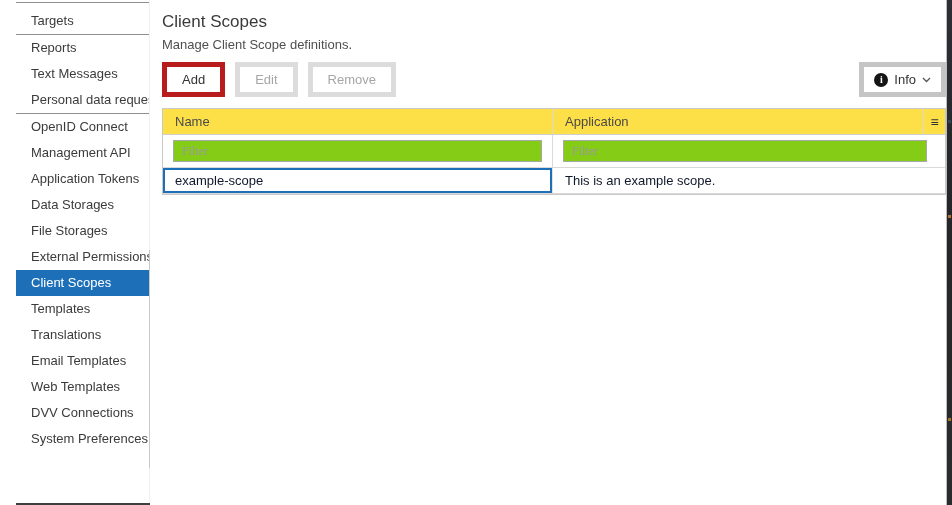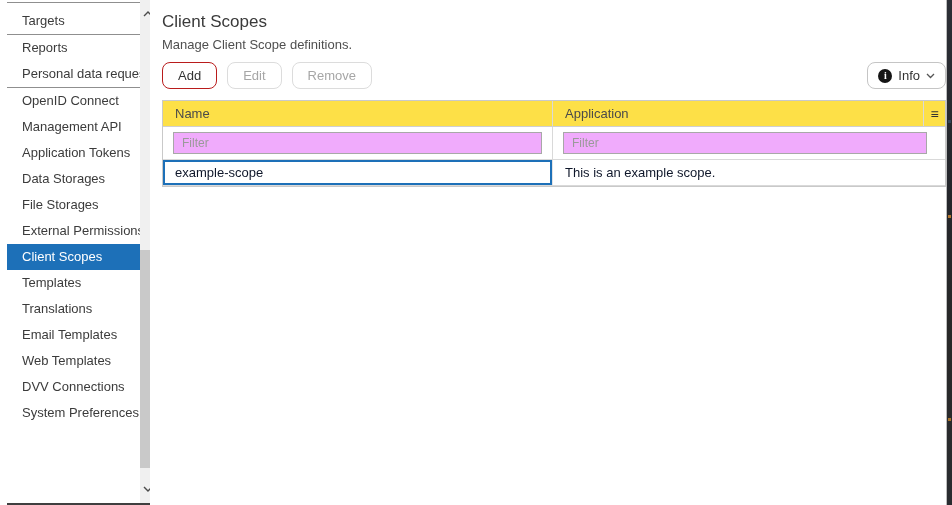--- a/index.html
+++ b/index.html
@@ -7,21 +7,21 @@
   body {
     font-family: "Liberation Sans", "DejaVu Sans", sans-serif;
     background: #ffffff;
     color: #3b3b3b;
     position: relative;
   }
   :root { --accent: #1d70b8; }
 
   
   .sidebar {
-    position: absolute; left: 7px; top: 0; width: 150px; height: 505px;
+    position: absolute; left: 16px; top: 0; width: 150px; height: 505px;
     background: #ffffff;
     border-right: 2px solid #9a9a9a;
     border-bottom: 2px solid #3f3f3f;
   }
   .sidebar-topline { margin-top: 2px; border-top: 1px solid #8f8f8f; width: 133px; }
   .sidebar-list { padding-top: 5px; width: 133px; }
   .sidebar-item {
     height: 26px; line-height: 26px;
     padding-left: 15px; font-size: 13px; color: #3b3b3b;
     white-space: nowrap; overflow: hidden; cursor: pointer;
@@ -48,21 +48,21 @@
   .main {
     position: absolute; left: 150px; right: 6px; top: 0; bottom: 0;
     background: #ffffff; padding: 12px 0 0 12px;
   }
   .page-title { font-size: 17px; font-weight: 400; color: #3a3a3a; }
   .page-subtitle { font-size: 13px; color: #4f4f4f; margin-top: 5px; }
 
   .toolbar { display: flex; align-items: center; margin-top: 10px; }
   .btn {
     font-family: inherit; font-size: 13px; color: #333;
-    background: #fff; border: 1px solid #b91c1c; border-radius: 8px;
+    background: #fff; border: 5px solid #b91c1c; border-radius: 0;
     padding: 5px 15px; margin-right: 10px; cursor: pointer;
   }
   .btn.disabled { border-color: #dcdcdc; color: #a6a6a6; cursor: default; }
   .btn-info {
     margin: 0 0 0 auto; display: flex; align-items: center; gap: 6px;
     border-color: #c5c5c5; padding: 5px 10px;
   }
   .info-circle {
     width: 14px; height: 14px; border-radius: 50%;
     background: #151515; color: #fff;
@@ -87,22 +87,22 @@
     color: #333; font-size: 14px; cursor: pointer;
   }
   .tfilter {
     display: grid; grid-template-columns: 390px 1fr;
     border-bottom: 1px solid #d9d9d9; background: #fff;
   }
   .filter-cell { padding: 5px 10px; border-right: 1px solid #d9d9d9; }
   .filter-cell.last { border-right: none; padding-right: 18px; }
   .filter-input {
     width: 100%; height: 22px; border: 1px solid #a8a8a8; border-radius: 0;
-    font-family: Liberation Sans, sans-serif; font-size: 12px; color: #555; padding: 0 8px;
-    outline: none; background: #f0abfc;
+    font-family: Liberation Serif, serif; font-size: 12px; color: #555; padding: 0 8px;
+    outline: none; background: #84cc16;
   }
   .filter-input::placeholder { color: #9a9a9a; opacity: 1; }
   .trow {
     display: grid; grid-template-columns: 390px 1fr;
     height: 26px; border-bottom: 1px solid #d9d9d9;
     font-size: 13px; color: #0f172a;
   }
   .td {
     padding-left: 12px; display: flex; align-items: center; height: 100%;
     border-right: 1px solid #e3e3e3; cursor: pointer;
@@ -126,20 +126,21 @@
 </style>
 </head>
 <body>
 
 <div class="sidebar">
   <div class="sidebar-topline"></div>
   <div class="sidebar-list">
     <div class="sidebar-item">Targets</div>
     <div class="sidebar-divider"></div>
     <div class="sidebar-item">Reports</div>
+    <div class="sidebar-item">Text Messages</div>
     <div class="sidebar-item">Personal data reques</div>
     <div class="sidebar-divider"></div>
     <div class="sidebar-item">OpenID Connect</div>
     <div class="sidebar-item">Management API</div>
     <div class="sidebar-item">Application Tokens</div>
     <div class="sidebar-item">Data Storages</div>
     <div class="sidebar-item">File Storages</div>
     <div class="sidebar-item">External Permissions</div>
     <div class="sidebar-item selected">Client Scopes</div>
     <div class="sidebar-item">Templates</div>

